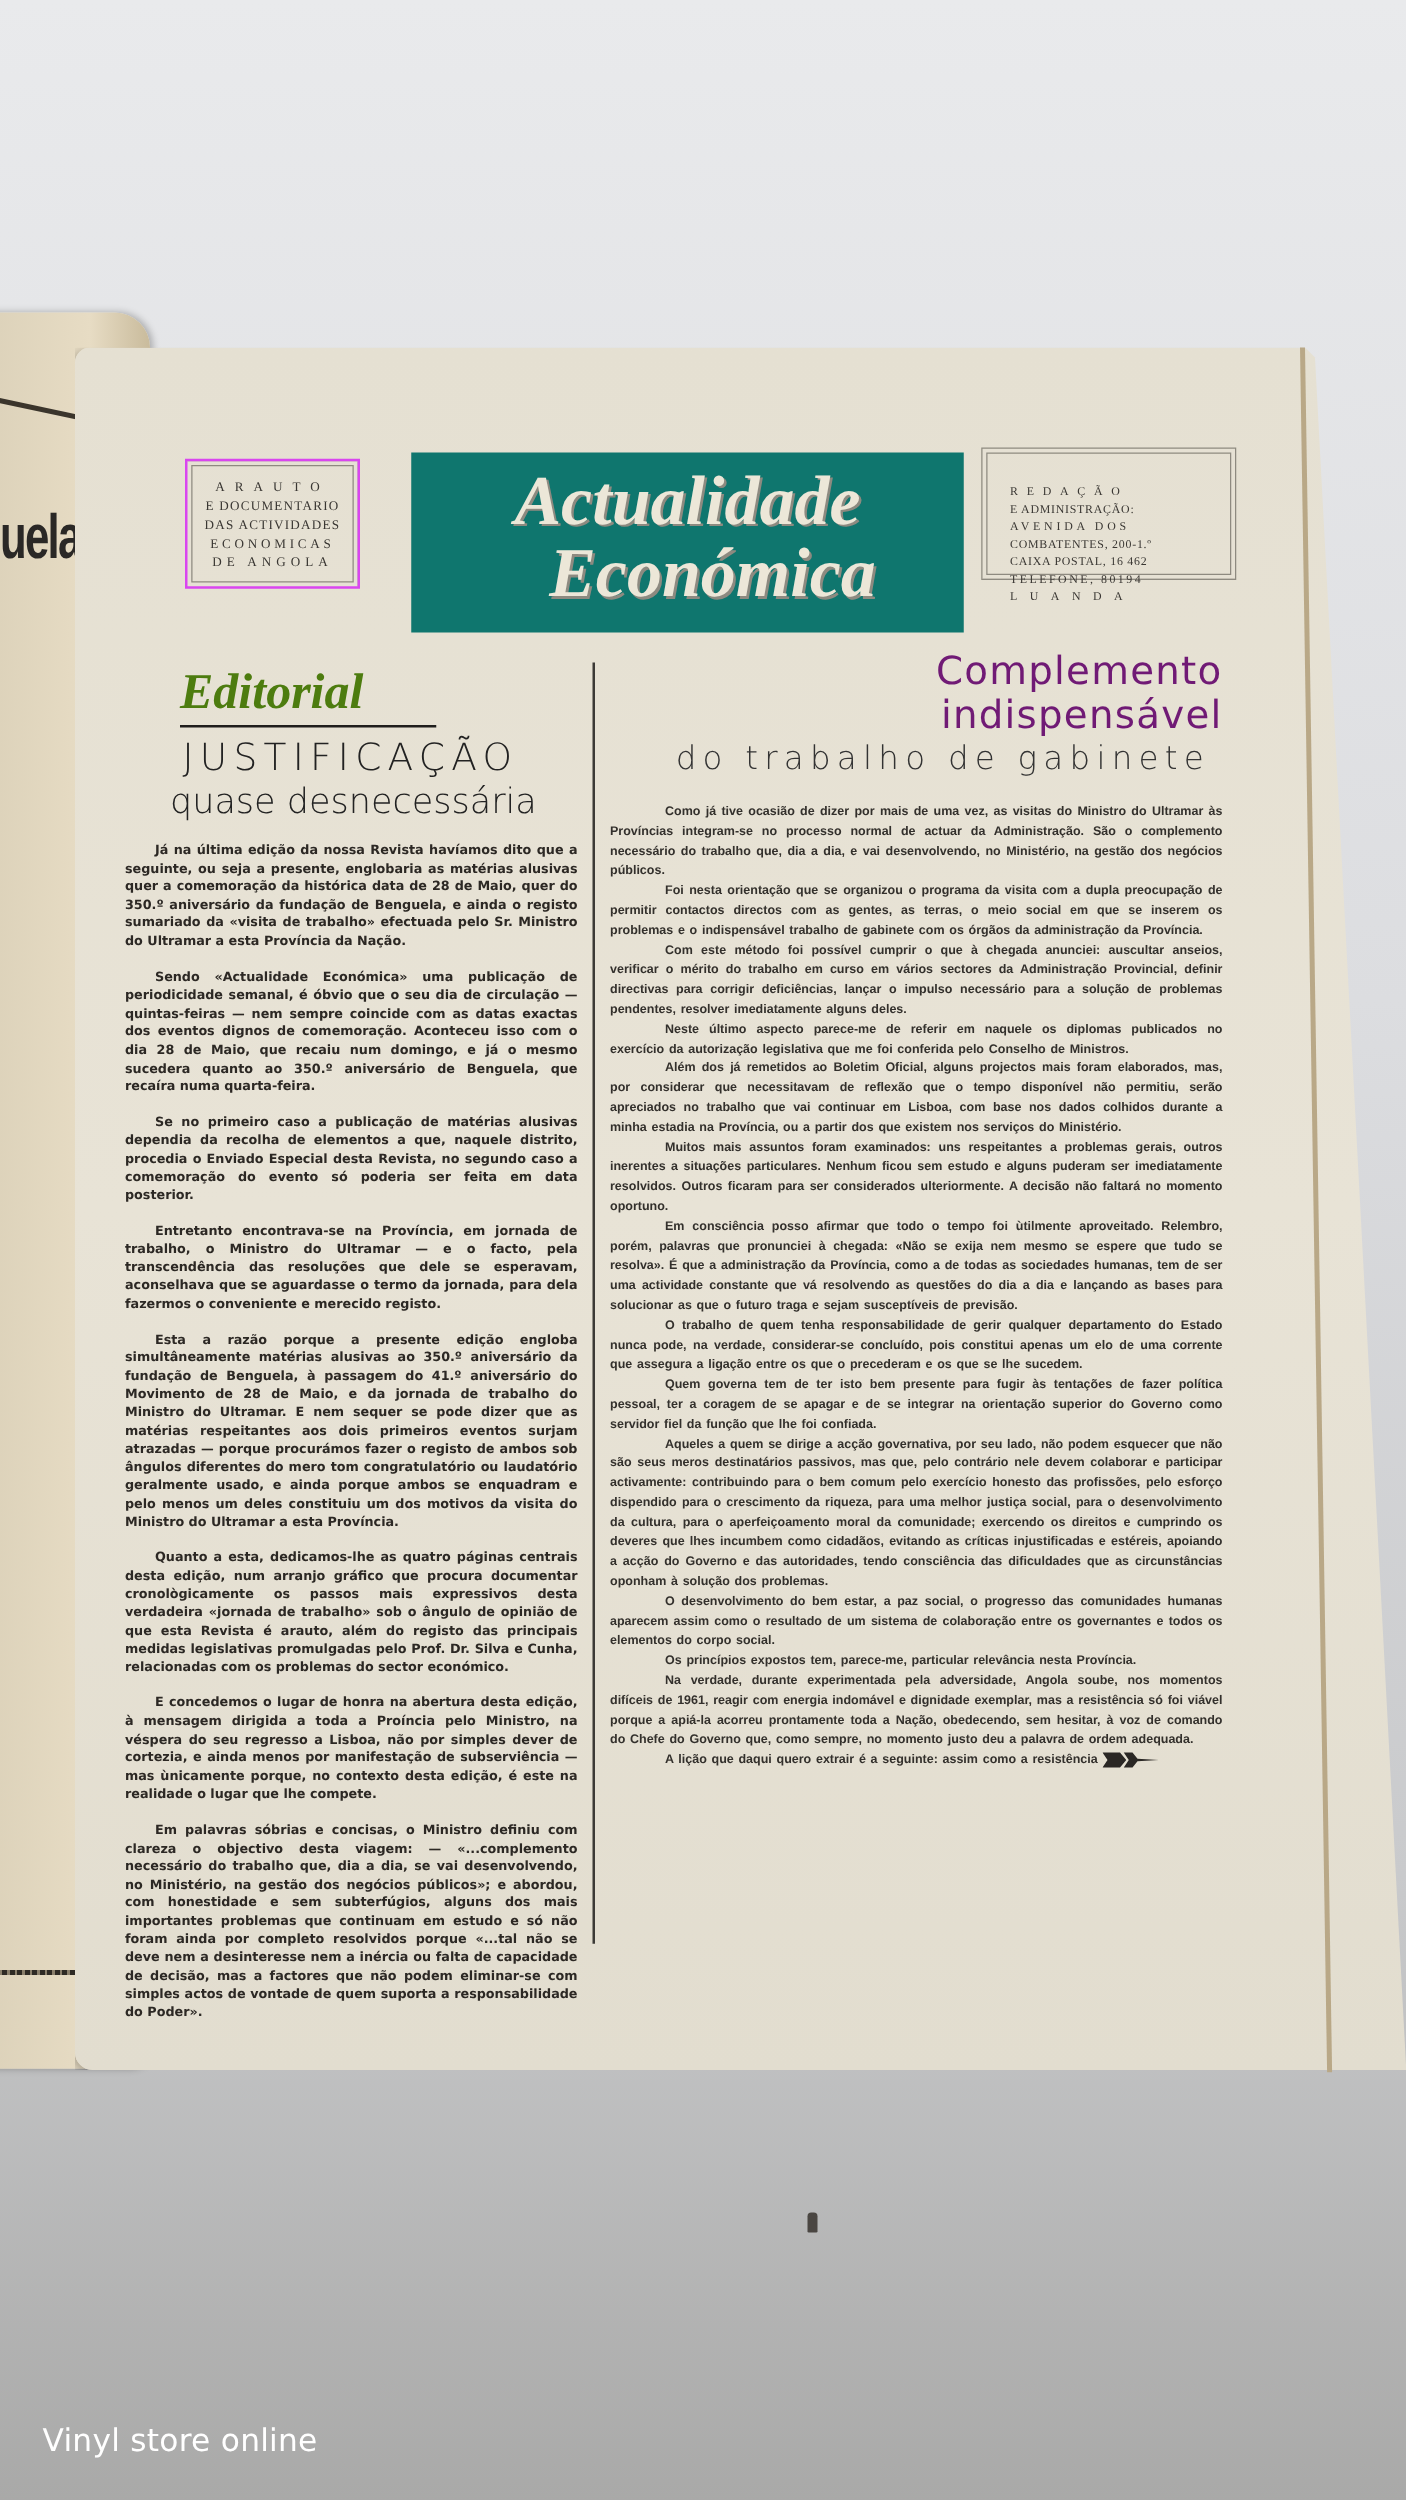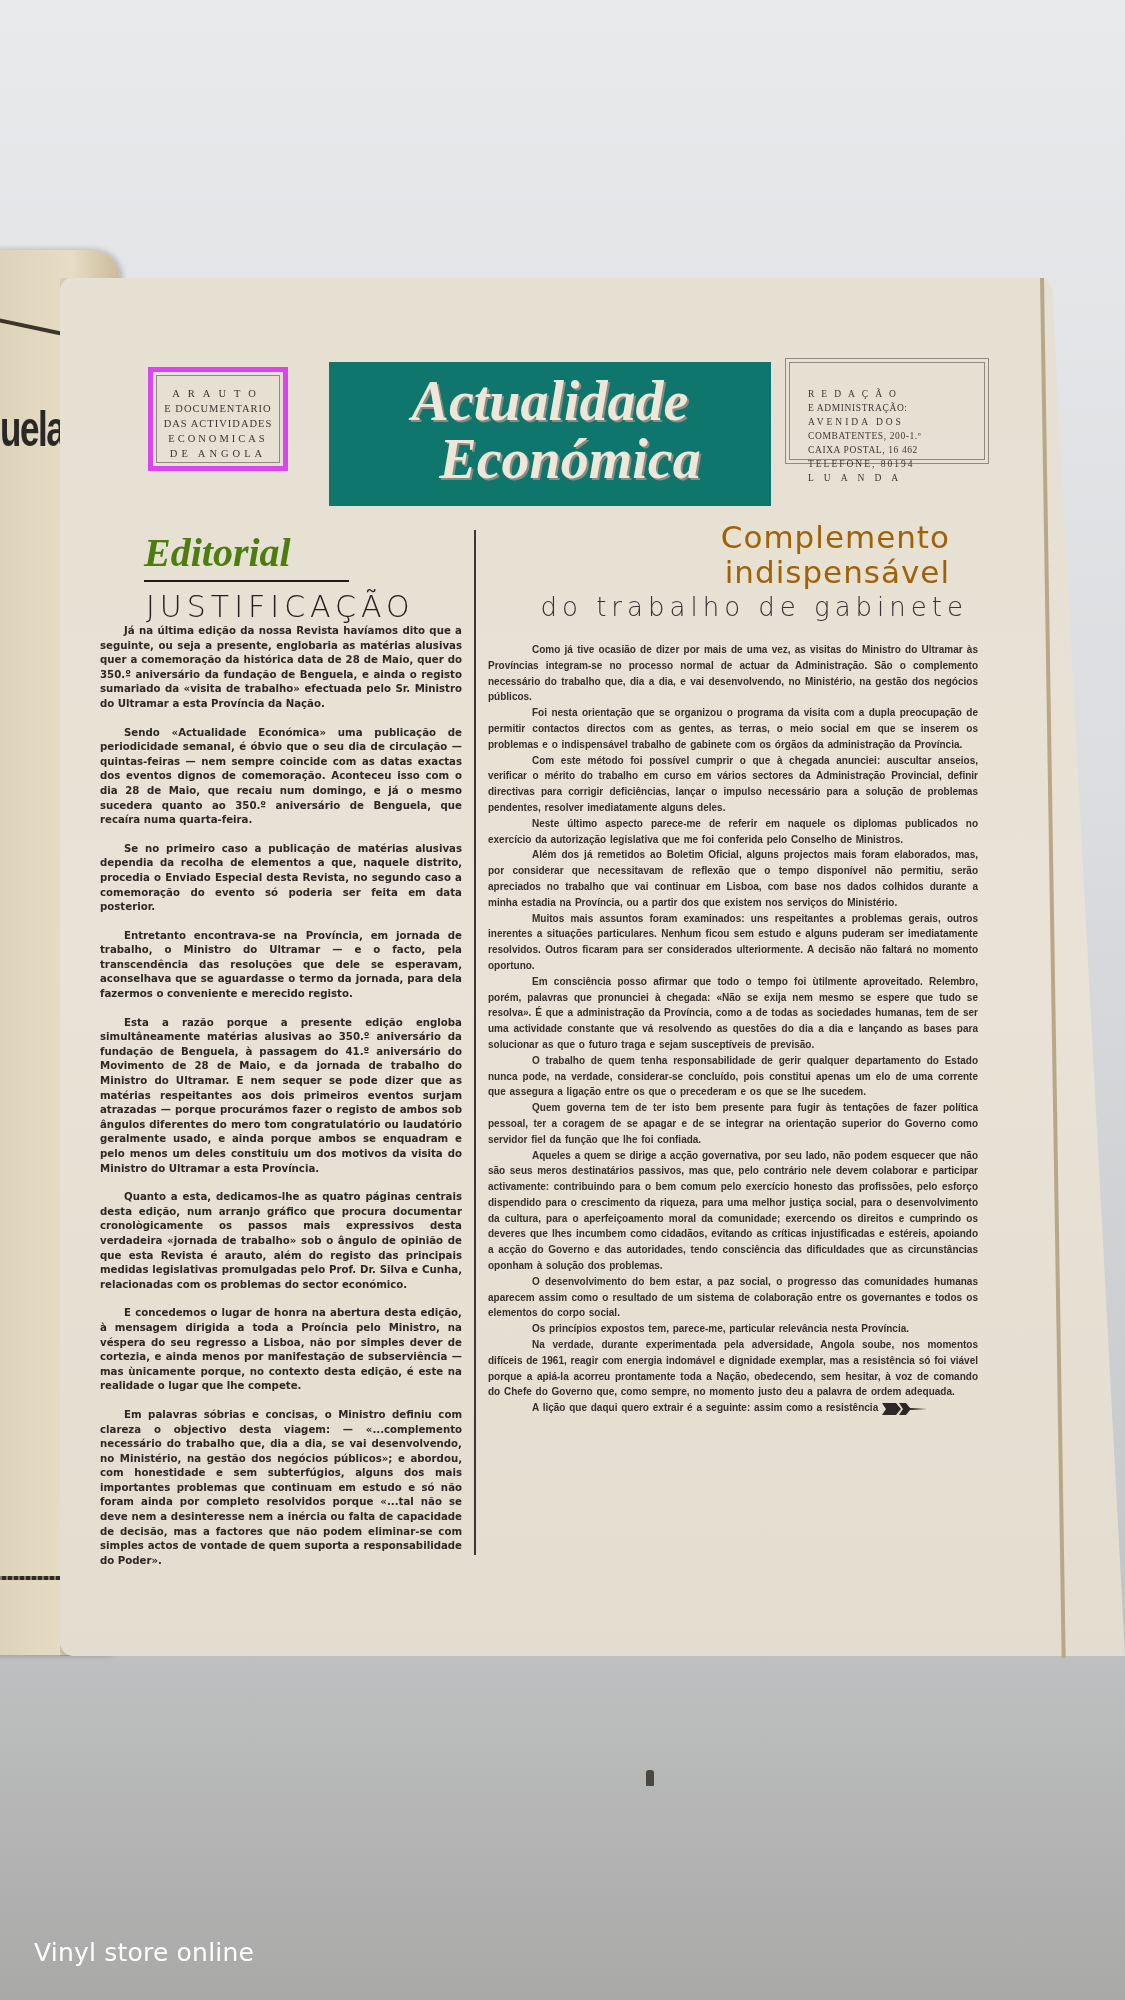--- a/index.html
+++ b/index.html
@@ -37,21 +37,21 @@
     box-shadow: -2px 2px 8px rgba(0,0,0,0.25);
     clip-path: polygon(0 0, 984px 0, 992px 8px, 1065px 1378px, 0 1378px);
   }
   .page-right-edge {
     position:absolute; left:1040px; top:278px; width:4px; height:1380px;
     background:#b9a887; transform: rotate(-0.9deg); transform-origin: top;
   }
   
   .masthead-left {
     position:absolute; left:148px; top:367px; width:140px; height:104px;
-    border:5px solid #d946ef; box-shadow: inset 0 0 0 3px #e6e1d4, inset 0 0 0 4px #8e8a80;
+    border:2px solid #d946ef; box-shadow: inset 0 0 0 3px #e6e1d4, inset 0 0 0 4px #8e8a80;
     font-family:"Liberation Serif",serif; font-size:10.5px; line-height:15px; color:#3a3733;
     text-align:center; padding-top:14px; box-sizing:border-box; letter-spacing:1px;
   }
   .masthead-left div:first-child, .masthead-right .spread { letter-spacing:8px; }
   .masthead-title {
     position:absolute; left:329px; top:362px; width:442px; height:144px;
     background:#0f766e; color:#ece7d8; text-align:center;
     font-family:"Liberation Serif",serif; font-style:italic; font-weight:bold;
     font-size:56px; line-height:58px; padding-top:10px; box-sizing:border-box;
     text-shadow: 2px 2px 0 #8d8a80;
@@ -78,22 +78,22 @@
     font-size:28px; margin-left:36px; line-height:34px; margin-bottom:16px;
   }
   .ed-body p {
     margin:0 0 14px 0; font-family:"DejaVu Sans",sans-serif; font-weight:bold;
     font-size:10.2px; line-height:14.6px; color:#2c2824; text-align:justify; text-indent:24px;
   }
   .col-rule { position:absolute; left:474px; top:530px; width:2px; height:1025px; background:#3c3a36; }
   
   .col-right { position:absolute; left:488px; top:520px; width:490px; }
   .art-title {
-    text-align:right; font-family:"DejaVu Sans",sans-serif; color:#a16207;
-    font-size:31px; line-height:35px; margin-right:28px; letter-spacing:1px;
+    text-align:right; font-family:"DejaVu Sans",sans-serif; color:#701a75;
+    font-size:31px; line-height:35px; margin-right:0; letter-spacing:1px;
   }
   .art-subtitle {
     text-align:right; font-family:"DejaVu Sans",sans-serif; font-weight:200; color:#333;
     font-size:26px; letter-spacing:5px; margin-right:10px; margin-top:2px; margin-bottom:20px;
   }
   .art-body p {
     margin:0; font-family:"Liberation Sans",sans-serif; font-weight:bold;
     font-size:10px; line-height:15.8px; color:#33302c; text-align:justify; text-indent:44px;
     word-spacing:1px;
   }
@@ -139,20 +139,21 @@
   <div>COMBATENTES, 200-1.º</div>
   <div>CAIXA POSTAL, 16 462</div>
   <div style="letter-spacing:2px">TELEFONE, 80194</div>
   <div style="letter-spacing:10px">LUANDA</div>
 </div>
 
 <div class="col-left">
   <div class="editorial-kicker">Editorial</div>
   <div class="kicker-rule"></div>
   <div class="ed-title">JUSTIFICAÇÃO</div>
+  <div class="ed-subtitle">quase desnecessária</div>
   <div class="ed-body">
     <p>Já na última edição da nossa Revista havíamos dito que a seguinte, ou seja a presente, englobaria as matérias alusivas quer a comemoração da histórica data de 28 de Maio, quer do 350.º aniversário da fundação de Benguela, e ainda o registo sumariado da «visita de trabalho» efectuada pelo Sr. Ministro do Ultramar a esta Província da Nação.</p>
     <p>Sendo «Actualidade Económica» uma publicação de periodicidade semanal, é óbvio que o seu dia de circulação — quintas-feiras — nem sempre coincide com as datas exactas dos eventos dignos de comemoração. Aconteceu isso com o dia 28 de Maio, que recaiu num domingo, e já o mesmo sucedera quanto ao 350.º aniversário de Benguela, que recaíra numa quarta-feira.</p>
     <p>Se no primeiro caso a publicação de matérias alusivas dependia da recolha de elementos a que, naquele distrito, procedia o Enviado Especial desta Revista, no segundo caso a comemoração do evento só poderia ser feita em data posterior.</p>
     <p>Entretanto encontrava-se na Província, em jornada de trabalho, o Ministro do Ultramar — e o facto, pela transcendência das resoluções que dele se esperavam, aconselhava que se aguardasse o termo da jornada, para dela fazermos o conveniente e merecido registo.</p>
     <p>Esta a razão porque a presente edição engloba simultâneamente matérias alusivas ao 350.º aniversário da fundação de Benguela, à passagem do 41.º aniversário do Movimento de 28 de Maio, e da jornada de trabalho do Ministro do Ultramar. E nem sequer se pode dizer que as matérias respeitantes aos dois primeiros eventos surjam atrazadas — porque procurámos fazer o registo de ambos sob ângulos diferentes do mero tom congratulatório ou laudatório geralmente usado, e ainda porque ambos se enquadram e pelo menos um deles constituiu um dos motivos da visita do Ministro do Ultramar a esta Província.</p>
     <p>Quanto a esta, dedicamos-lhe as quatro páginas centrais desta edição, num arranjo gráfico que procura documentar cronològicamente os passos mais expressivos desta verdadeira «jornada de trabalho» sob o ângulo de opinião de que esta Revista é arauto, além do registo das principais medidas legislativas promulgadas pelo Prof. Dr. Silva e Cunha, relacionadas com os problemas do sector económico.</p>
     <p>E concedemos o lugar de honra na abertura desta edição, à mensagem dirigida a toda a Proíncia pelo Ministro, na véspera do seu regresso a Lisboa, não por simples dever de cortezia, e ainda menos por manifestação de subserviência — mas ùnicamente porque, no contexto desta edição, é este na realidade o lugar que lhe compete.</p>
     <p>Em palavras sóbrias e concisas, o Ministro definiu com clareza o objectivo desta viagem: — «...complemento necessário do trabalho que, dia a dia, se vai desenvolvendo, no Ministério, na gestão dos negócios públicos»; e abordou, com honestidade e sem subterfúgios, alguns dos mais importantes problemas que continuam em estudo e só não foram ainda por completo resolvidos porque «...tal não se deve nem a desinteresse nem a inércia ou falta de capacidade de decisão, mas a factores que não podem eliminar-se com simples actos de vontade de quem suporta a responsabilidade do Poder».</p>
   </div>

